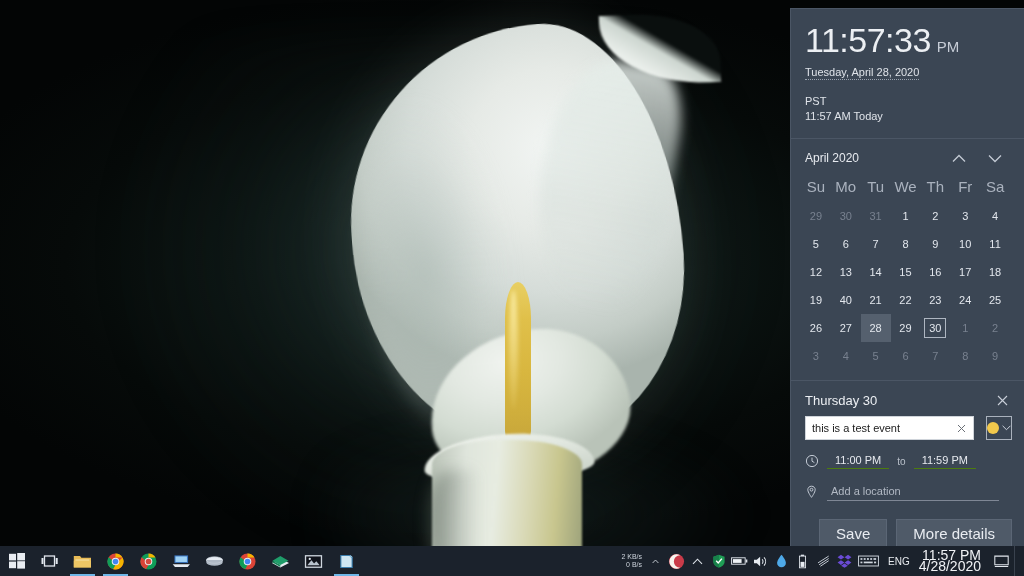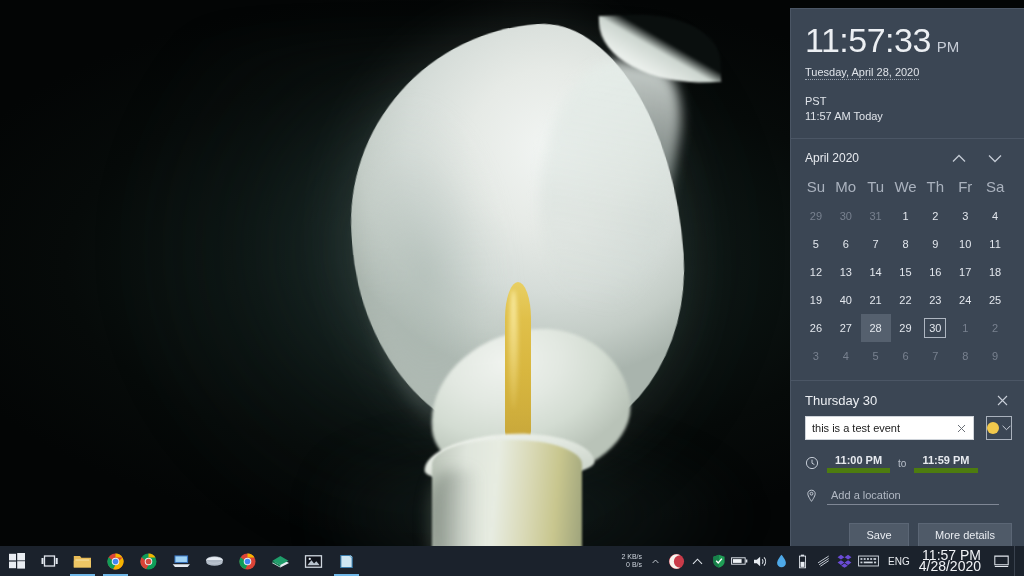--- a/index.html
+++ b/index.html
@@ -193,41 +193,41 @@
     width: 38px; height: 24px; border: 1px solid #aab2bd; background: #3b4654;
     display: flex; align-items: center; justify-content: center; gap: 3px; cursor: pointer;
   }
   .swatch { width: 12px; height: 12px; border-radius: 50%; }
 
   #time-row {
     display: flex; align-items: center; gap: 8px;
     padding: 13px 12px 0 14px;
   }
   .time-field {
-    border-bottom: 5px solid #4d7c0f; padding: 1px 8px 2px 8px;
-    font-size: 11px; color: #e7eaef; cursor: pointer; min-width: 58px; text-align: left; font-weight: bold;
+    border-bottom: 1px solid #4d7c0f; padding: 1px 8px 2px 8px;
+    font-size: 11px; color: #e7eaef; cursor: pointer; min-width: 58px; text-align: left;
   }
   #to-label { font-size: 10px; color: #b9c0ca; }
 
   #loc-row {
     display: flex; align-items: center; gap: 9px;
     padding: 14px 25px 0 14px;
   }
   #loc-field {
     flex: 1; border-bottom: 1px solid #7f8795; font-size: 11px;
     color: #b2b9c4; padding: 2px 4px 3px 4px; cursor: text;
   }
 
   #btn-row {
     display: flex; justify-content: flex-end; gap: 9px;
     padding: 18px 12px 0 14px;
   }
   .fbtn {
     background: #4f5a68; color: #e9ecf1; border: 1px solid #5b6675;
-    font-size: 11px; font-family: "Liberation Sans", sans-serif;
+    font-size: 15px; font-family: "Liberation Sans", sans-serif;
     padding: 5px 16px; cursor: pointer; min-width: 60px;
   }
   #hide-agenda-row {
     display: flex; justify-content: flex-end; align-items: center; gap: 5px;
     padding: 11px 14px 0 0; font-size: 11px; color: #dfe3e9; cursor: pointer;
   }
 
   .ico { display: block; }
 
   

